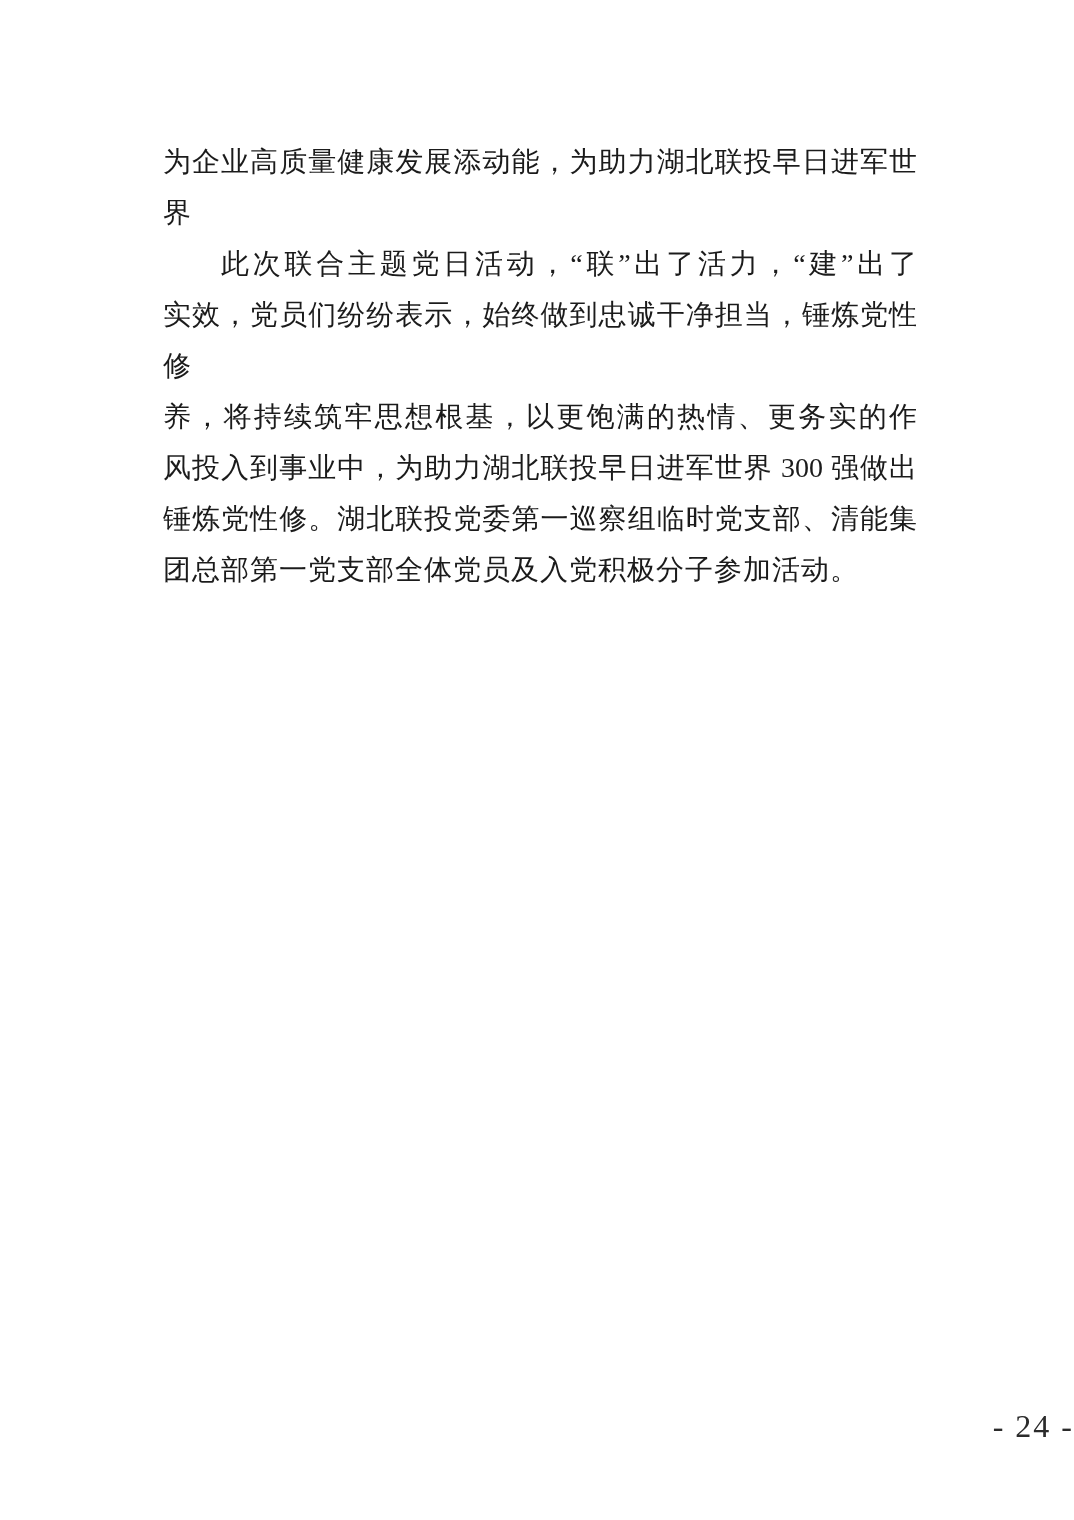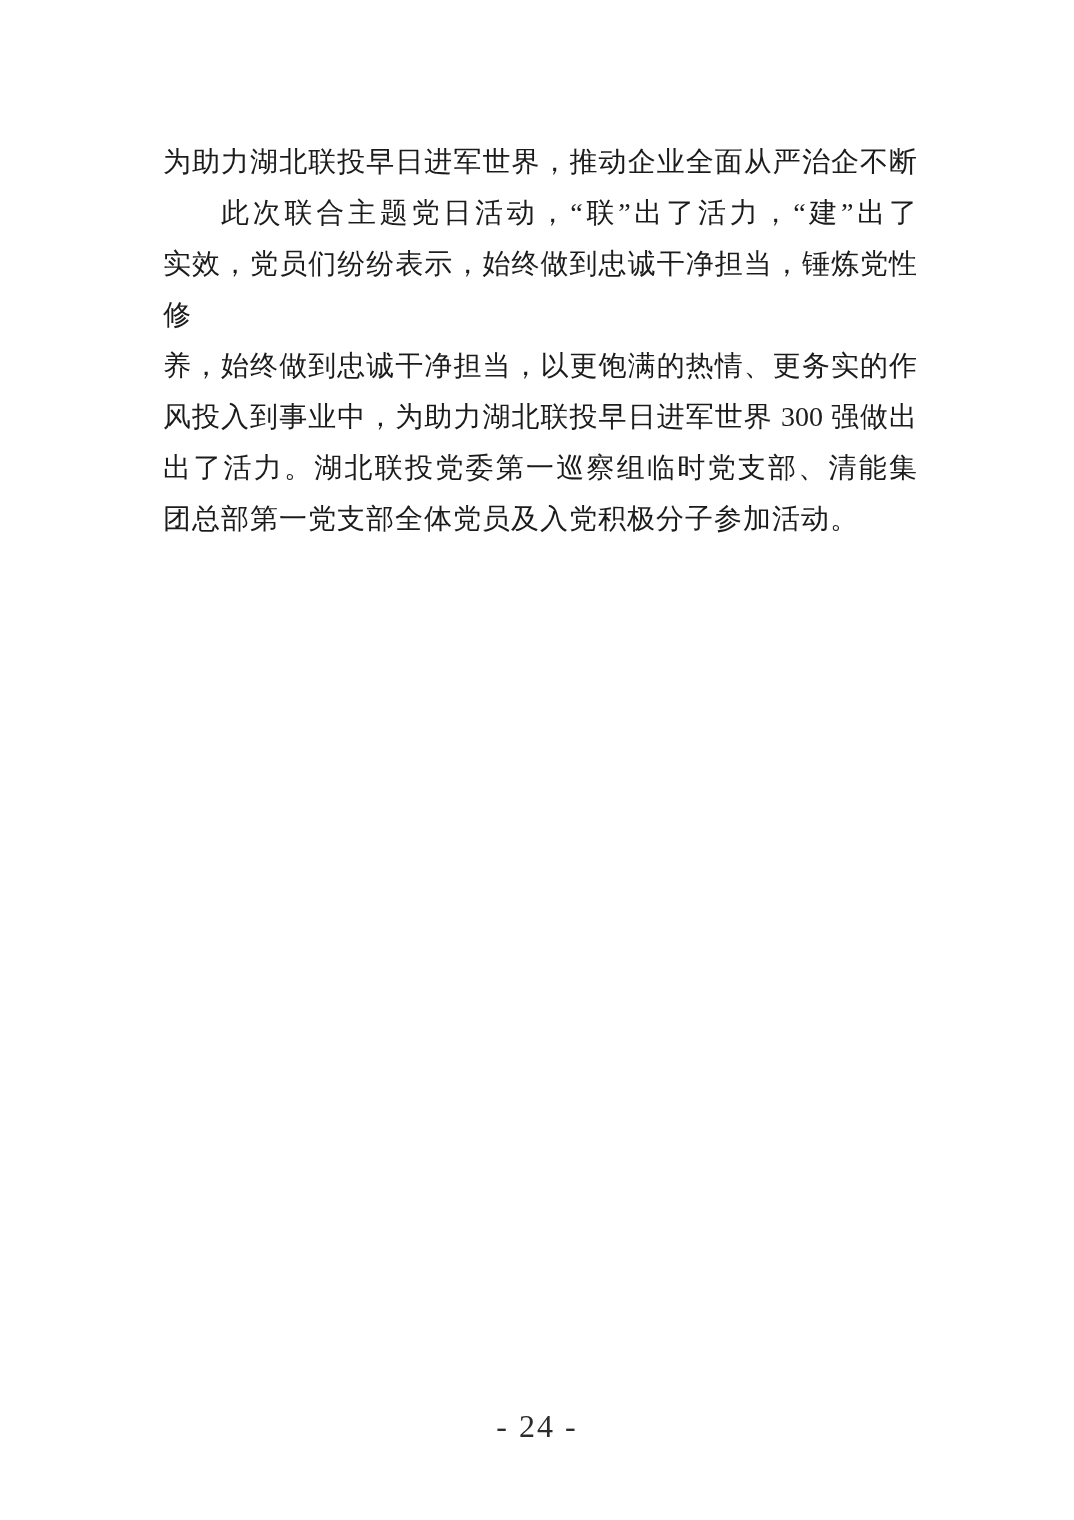--- a/index.html
+++ b/index.html
@@ -42,41 +42,41 @@
     text-align-last: justify;
   }
   .indent {
     text-indent: 58px;
   }
   .footer {
     position: absolute;
     left: 0;
     top: 1408px;
     width: 1074px;
-    text-align: center;
+    text-align: right;
   }
   .page-number {
     font-size: 32px;
     letter-spacing: 2px;
     color: #2b2b2b;
   }
 </style>
 </head>
 <body>
 
 <div class="page">
 
   <div class="body-text">
-    <p class="line just">为助力湖北联投早日进军世界，推动企业全面从严治企不断</p>
+    <p class="line just">为企业高质量健康发展添动能，为助力湖北联投早日进军世界</p>
 
     <p class="line just indent">此次联合主题党日活动，“联”出了活力，“建”出了</p>
     <p class="line just">实效，党员们纷纷表示，始终做到忠诚干净担当，锤炼党性修</p>
-    <p class="line just">养，始终做到忠诚干净担当，以更饱满的热情、更务实的作</p>
+    <p class="line just">养，将持续筑牢思想根基，以更饱满的热情、更务实的作</p>
     <p class="line just">风投入到事业中，为助力湖北联投早日进军世界 300 强做出</p>
-    <p class="line just">出了活力。湖北联投党委第一巡察组临时党支部、清能集</p>
+    <p class="line just">锤炼党性修。湖北联投党委第一巡察组临时党支部、清能集</p>
     <p class="line">团总部第一党支部全体党员及入党积极分子参加活动。</p>
   </div>
 
   <div class="footer">
     <span class="page-number">- 24 -</span>
   </div>
 
 </div>
 
 </body></html>

